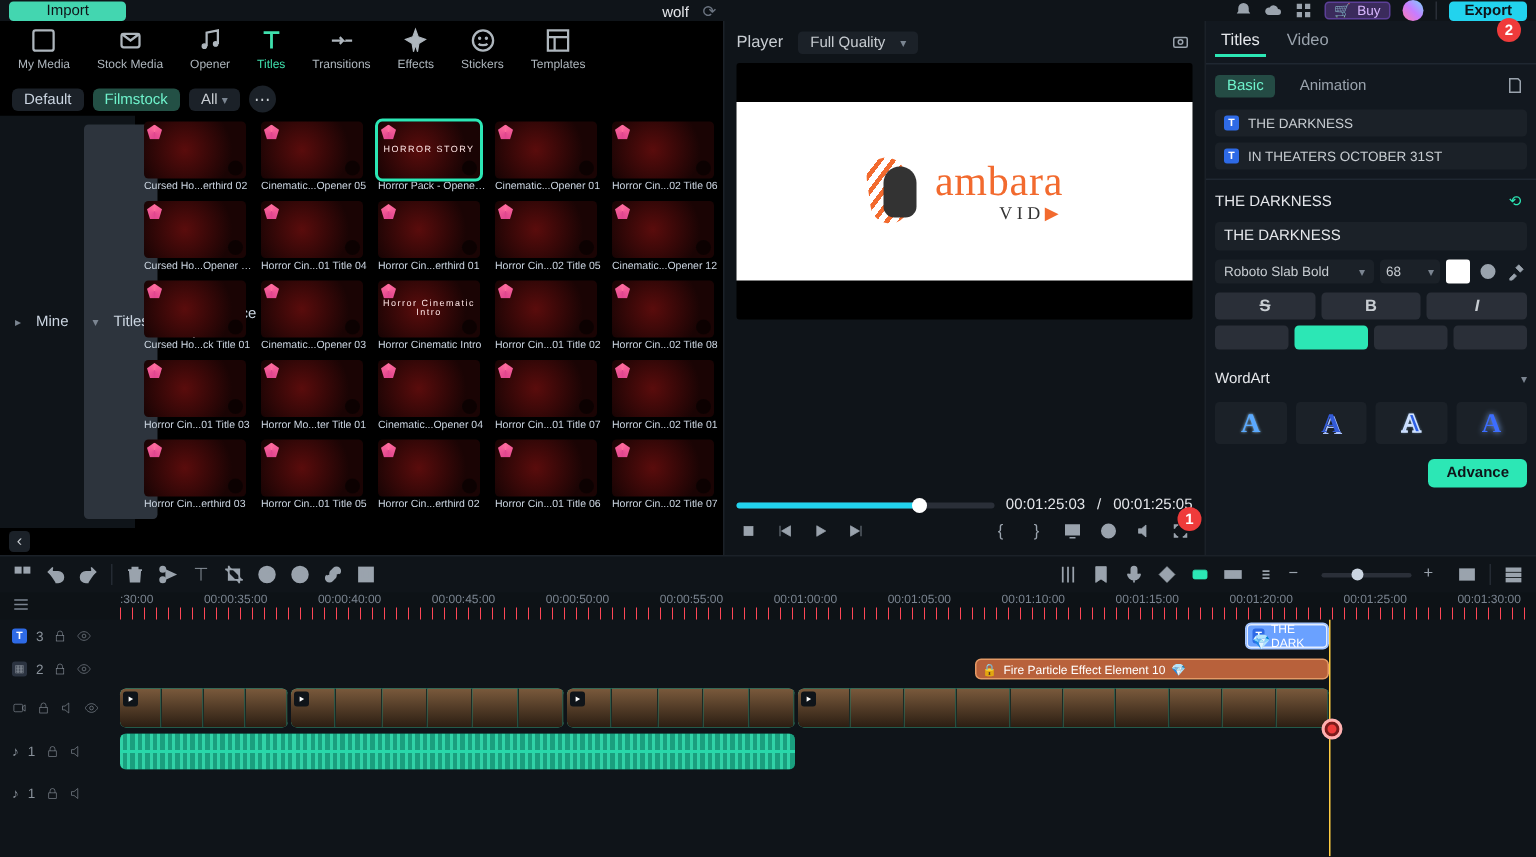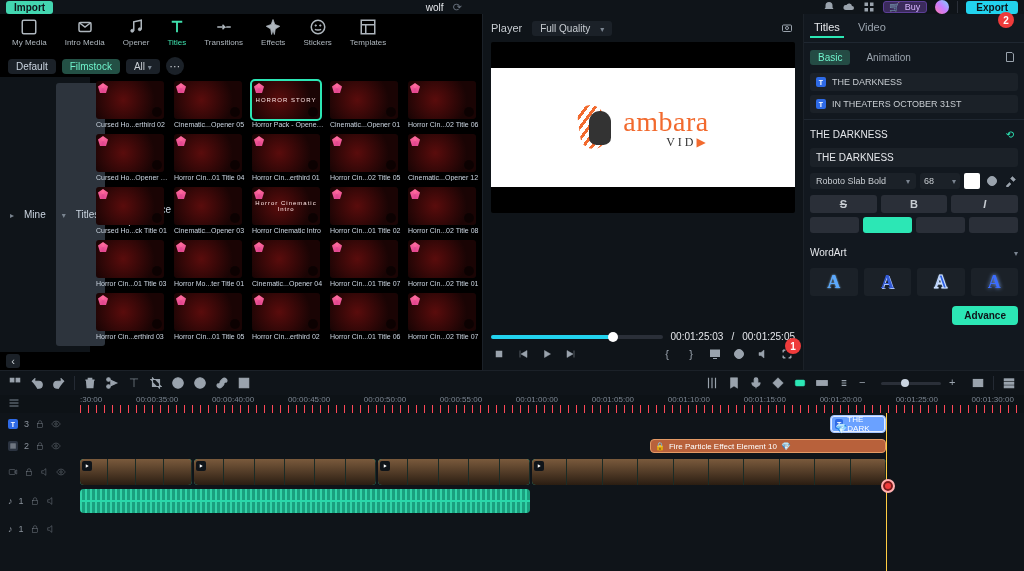--- a/index.html
+++ b/index.html
@@ -2,21 +2,21 @@
 <html><head>
 <meta charset="utf-8">
 <style>
   * { margin: 0; padding: 0; box-sizing: border-box; }
   body { font-family: -apple-system, BlinkMacSystemFont, "Segoe UI", Arial, sans-serif; background: #0f1419; color: #c8cdd2; font-size: 11px; width: 1024px; height: 571px; overflow: hidden; position: relative; }
 
   
   .titlebar { height: 14px; display:flex; align-items:center; justify-content:space-between; padding:0 6px; }
   .titlebar .right { display:flex; align-items:center; gap:8px; }
   .proj-name { color:#e5e7eb; font-size:10px;margin-left:12px; }
-  .import-btn { background:#43d6b0; color:#0f1419; border-radius:3px; padding:1px 8px; font-size:10px; font-weight:700; cursor:pointer; }
+  .import-btn { background:#43d6b0; color:#0f1419; border-radius:3px; padding:1px 25px; font-size:10px; font-weight:400; cursor:pointer; }
   .export-btn { background:#22d3ee; color:#0f1419; border-radius:3px; padding:1px 10px; font-size:10px; font-weight:600; cursor:pointer; }
   .buy-btn { background:#3b2b5c; color:#d9b8ff; border:1px solid #5c3f97; border-radius:3px; padding:0px 6px; font-size:9px; display:inline-flex; align-items:center; gap:4px;}
   .avatar { width:14px; height:14px; border-radius:50%; background:linear-gradient(45deg,#ff7ab2,#c77dff,#78d7ff); }
   .tb-icon { width:12px; height:12px; fill:#9aa3ad; }
 
   .main { display:grid; grid-template-columns: 482px 322px 220px; height:356px; }
 
   
   .media-col { background:#000000; display:flex; flex-direction:column; }
   .media-tabs { display:flex; gap:6px; padding:2px 6px 6px 6px; align-items:center; }
@@ -184,21 +184,21 @@
           <svg class="ic" viewBox="0 0 24 24">
             <rect x="3" y="3" width="18" height="18" rx="2" fill="none" stroke-width="2"></rect>
           </svg>
           <span>My Media</span>
         </div>
       <div class="media-tab">
           <svg class="ic" viewBox="0 0 24 24">
             <rect x="4" y="6" width="16" height="12" rx="2" fill="none" stroke-width="2"></rect>
             <path d="M4 6l8 6 8-6" fill="none" stroke-width="2"></path>
           </svg>
-          <span>Intro Media</span>
+          <span>Stock Media</span>
         </div>
       <div class="media-tab">
           <svg class="ic" viewBox="0 0 24 24">
             <path d="M9 17V5l10-2v12" fill="none" stroke-width="2"></path>
             <circle cx="7" cy="17" r="2"></circle>
             <circle cx="17" cy="15" r="2"></circle>
           </svg>
           <span>Opener</span>
         </div>
       <div class="media-tab active">

